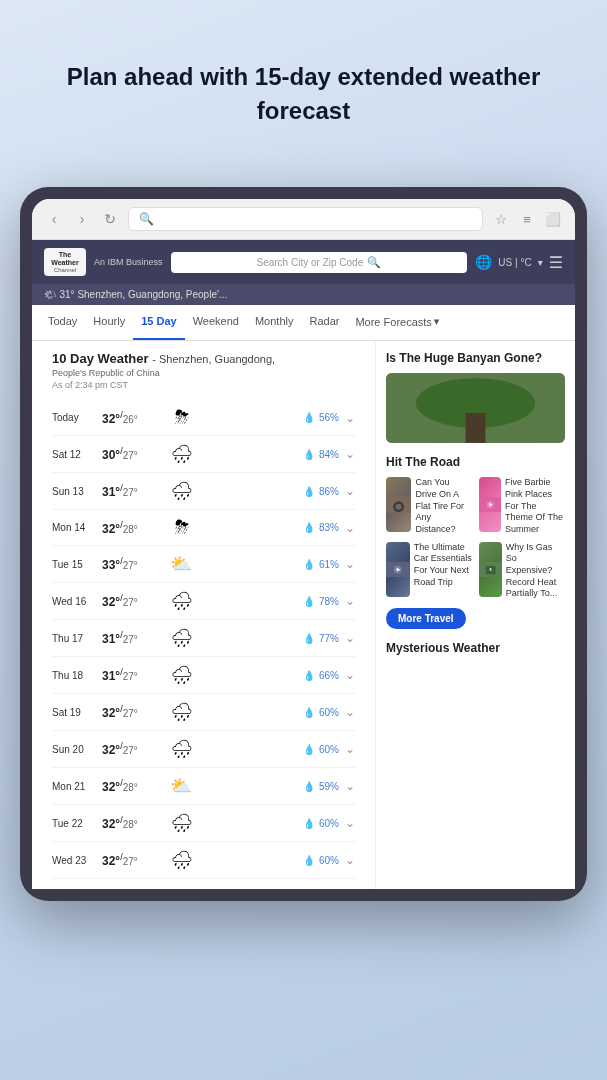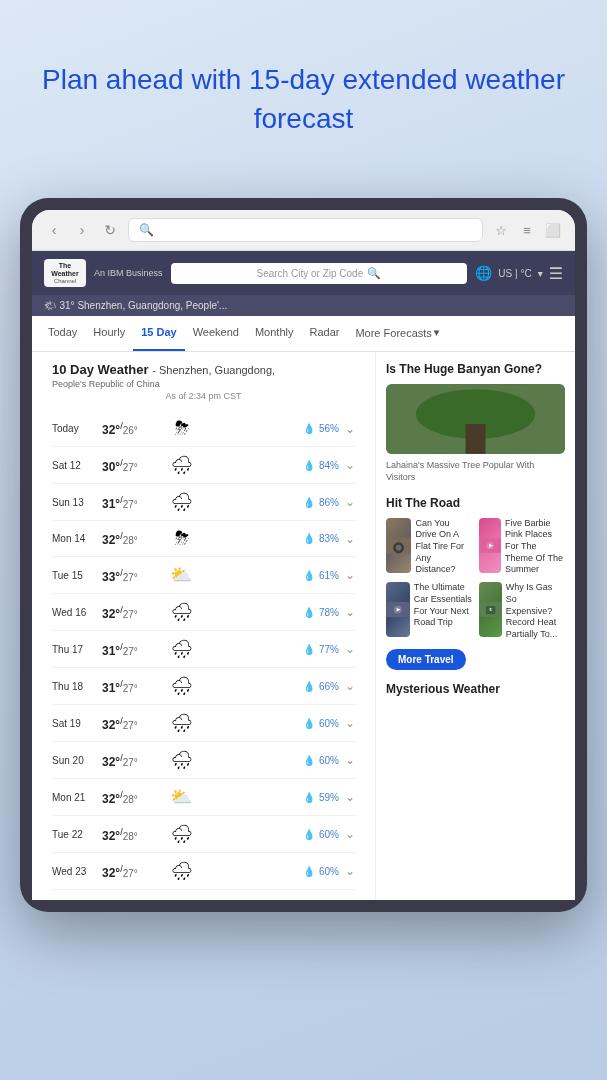--- a/index.html
+++ b/index.html
@@ -15,23 +15,23 @@
       text-align: center;
     }
     .hero-title {
       font-size: 38px;
       font-weight: 900;
       color: #1a1a2e;
       line-height: 1.15;
       margin-bottom: 18px;
     }
     .hero-subtitle {
-      font-size: 28px;
-      color: #1d4ed8;
-      font-weight: 400;
+      font-size: 24px;
+      color: #0f172a;
+      font-weight: 700;
       line-height: 1.4;
     }
     .phone-wrapper {
       margin: 30px 20px 0;
       background: #3a3a4a;
       border-radius: 28px;
       padding: 12px;
       box-shadow: 0 20px 60px rgba(0,0,0,0.35);
       min-height: 700px;
     }
@@ -187,21 +187,20 @@
     }
     .forecast-location {
       font-size: 9px;
       color: #666;
       margin-bottom: 2px;
     }
     .forecast-time {
       font-size: 9px;
       color: #888;
       margin-bottom: 10px;
-      text-align: center;
     }
     .forecast-row {
       display: flex;
       align-items: center;
       padding: 7px 0;
       border-bottom: 1px solid #f0f0f0;
       gap: 6px;
     }
     .forecast-day {
       font-size: 10px;
@@ -491,21 +490,20 @@
           <div class="side-card">
             <div class="side-card-title">Is The Huge Banyan Gone?</div>
             <div class="side-article">
               <div class="img-placeholder img-banyan" style="height:70px;width:100%;border-radius:6px;">
                 <svg width="100%" height="70" viewBox="0 0 180 70">
                   <rect width="180" height="70" fill="#5a7a4a"></rect>
                   <ellipse cx="90" cy="30" rx="60" ry="25" fill="#3a6a2a"></ellipse>
                   <rect x="80" y="40" width="20" height="30" fill="#4a3a2a"></rect>
                 </svg>
               </div>
-              <span class="side-article-sub">Lahaina's Massive Tree Popular With Visitors</span>
             </div>
           </div>
 
           <div class="side-card">
             <div class="side-card-title">Hit The Road</div>
             <div class="side-articles-grid">
 
               <div class="side-article-small">
                 <div class="img-placeholder img-flat-tire" style="height:55px;border-radius:4px;">
                   <svg width="100%" height="55" viewBox="0 0 85 55">

